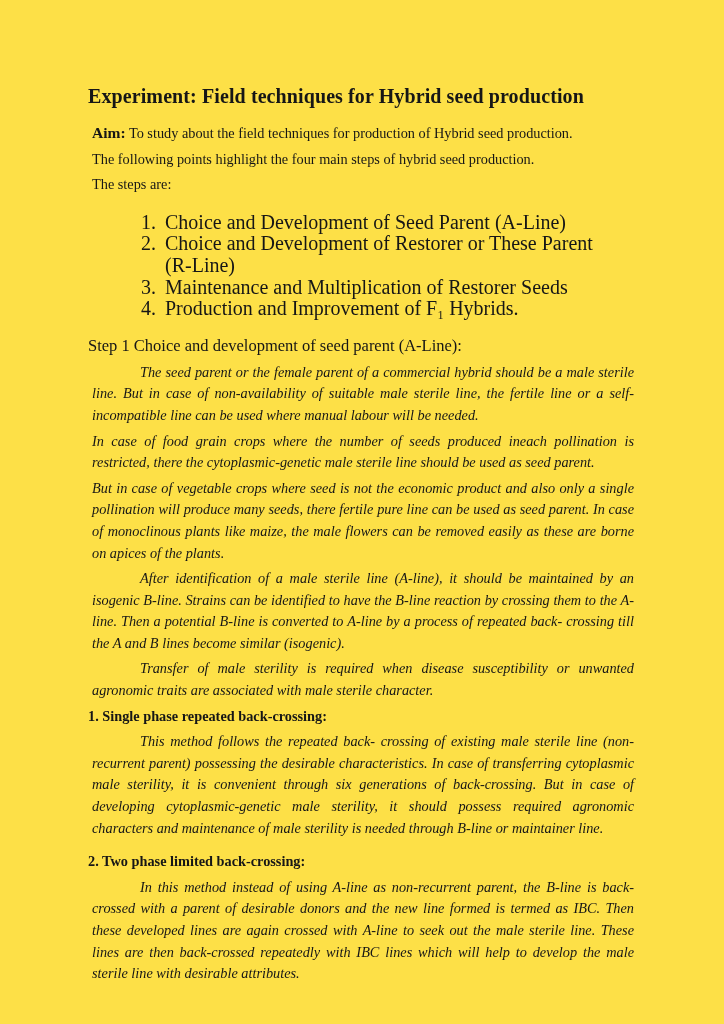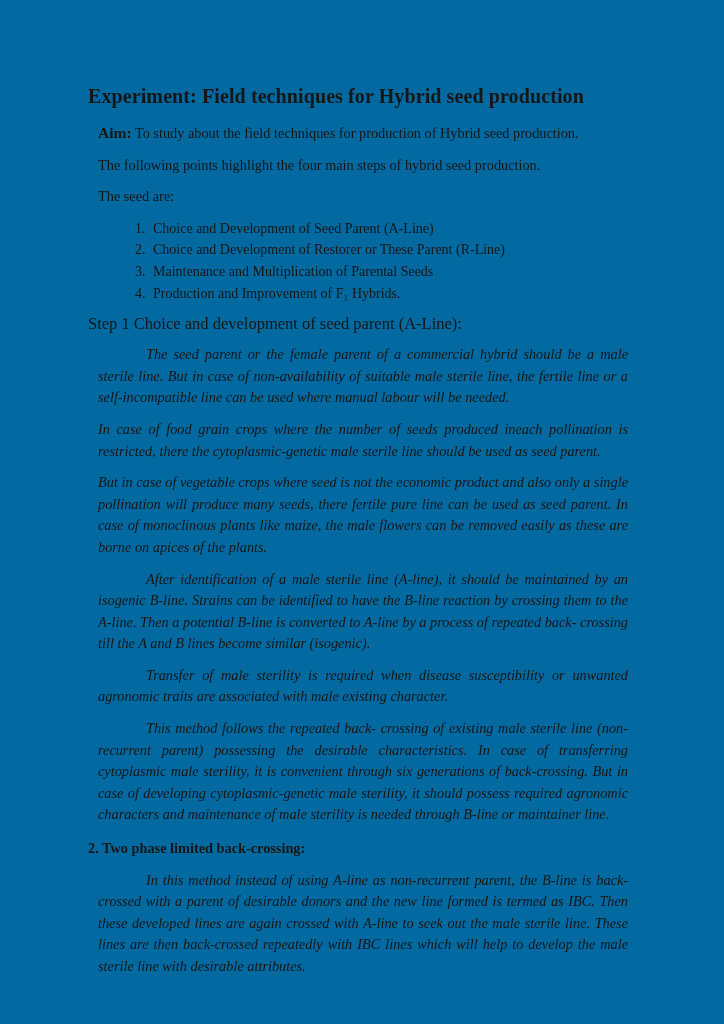--- a/index.html
+++ b/index.html
@@ -4,58 +4,58 @@
 <style>
   html, body {
     margin: 0;
     padding: 0;
     background: #ffffff;
   }
   .page {
     position: relative;
     width: 724px;
     height: 1024px;
-    background: #0369a1;
+    background: #fde047;
     overflow: hidden;
     font-family: "Liberation Serif", "DejaVu Serif", serif;
     color: #161616;
   }
   .doc {
     position: absolute;
     left: 88px;
     top: 84px;
     width: 550px;
   }
   .title {
     font-size: 20px;
     line-height: 24px;
     font-weight: bold;
     margin: 0 0 14px 0;
     letter-spacing: 0.1px;
   }
   .line, .para {
     font-size: 14.3px;
     line-height: 21.6px;
-    margin: 10px;
+    margin: 4px;
   }
   .para {
     text-align: justify;
     font-style: italic;
   }
   .indent {
     text-indent: 48px;
   }
   .aim-label {
     font-weight: bold;
     font-size: 15.5px;
   }
   ol.steps {
-    margin: 4px;
+    margin: 16px;
     padding: 0 0 0 57px;
-    font-size: 14px;
+    font-size: 20px;
     line-height: 21.6px;
   }
   ol.steps li {
     padding-left: 4px;
   }
   .step-heading {
     font-size: 16.5px;
     line-height: 20px;
     font-weight: normal;
     margin: 10px 0 6px 0;
@@ -73,37 +73,38 @@
 <body>
 
 <div class="page">
   <div class="doc">
 
     <h1 class="title">Experiment: Field techniques for Hybrid seed production</h1>
 
     <p class="line"><span class="aim-label">Aim:</span><span> To study about the field techniques for production of Hybrid seed production.</span></p>
 
     <p class="line">The following points highlight the four main steps of hybrid seed production.</p>
-    <p class="line">The seed are:</p>
+    <p class="line">The steps are:</p>
 
     <ol class="steps">
       <li>Choice and Development of Seed Parent (A-Line)</li>
       <li>Choice and Development of Restorer or These Parent (R-Line)</li>
-      <li>Maintenance and Multiplication of Parental Seeds</li>
+      <li>Maintenance and Multiplication of Restorer Seeds</li>
       <li>Production and Improvement of F₁ Hybrids.</li>
     </ol>
 
     <h2 class="step-heading">Step 1 Choice and development of seed parent (A-Line):</h2>
 
     <p class="para indent">The seed parent or the female parent of a commercial hybrid should be a male sterile line. But in case of non-availability of suitable male sterile line, the fertile line or a self-incompatible line can be used where manual labour will be needed.</p>
     <p class="para">In case of food grain crops where the number of seeds produced ineach pollination is restricted, there the cytoplasmic-genetic male sterile line should be used as seed parent.</p>
     <p class="para">But in case of vegetable crops where seed is not the economic product and also only a single pollination will produce many seeds, there fertile pure line can be used as seed parent. In case of monoclinous plants like maize, the male flowers can be removed easily as these are borne on apices of the plants.</p>
     <p class="para indent">After identification of a male sterile line (A-line), it should be maintained by an isogenic B-line. Strains can be identified to have the B-line reaction by crossing them to the A-line. Then a potential B-line is converted to A-line by a process of repeated back- crossing till the A and B lines become similar (isogenic).</p>
-    <p class="para indent">Transfer of male sterility is required when disease susceptibility or unwanted agronomic traits are associated with male existing character.</p>
+    <p class="para indent">Transfer of male sterility is required when disease susceptibility or unwanted agronomic traits are associated with male sterile character.</p>
 
+    <h3 class="sub-heading">1. Single phase repeated back-crossing:</h3>
     <p class="para indent">This method follows the repeated back- crossing of existing male sterile line (non-recurrent parent) possessing the desirable characteristics. In case of transferring cytoplasmic male sterility, it is convenient through six generations of back-crossing. But in case of developing cytoplasmic-genetic male sterility, it should possess required agronomic characters and maintenance of male sterility is needed through B-line or maintainer line.</p>
 
     <h3 class="sub-heading gap-sm">2. Two phase limited back-crossing:</h3>
     <p class="para indent">In this method instead of using A-line as non-recurrent parent, the B-line is back-crossed with a parent of desirable donors and the new line formed is termed as IBC. Then these developed lines are again crossed with A-line to seek out the male sterile line. These lines are then back-crossed repeatedly with IBC lines which will help to develop the male sterile line with desirable attributes.</p>
 
     <h3 class="sub-heading gap-lg">1. Plant Height:</h3>
 
   </div>
 </div>
 

